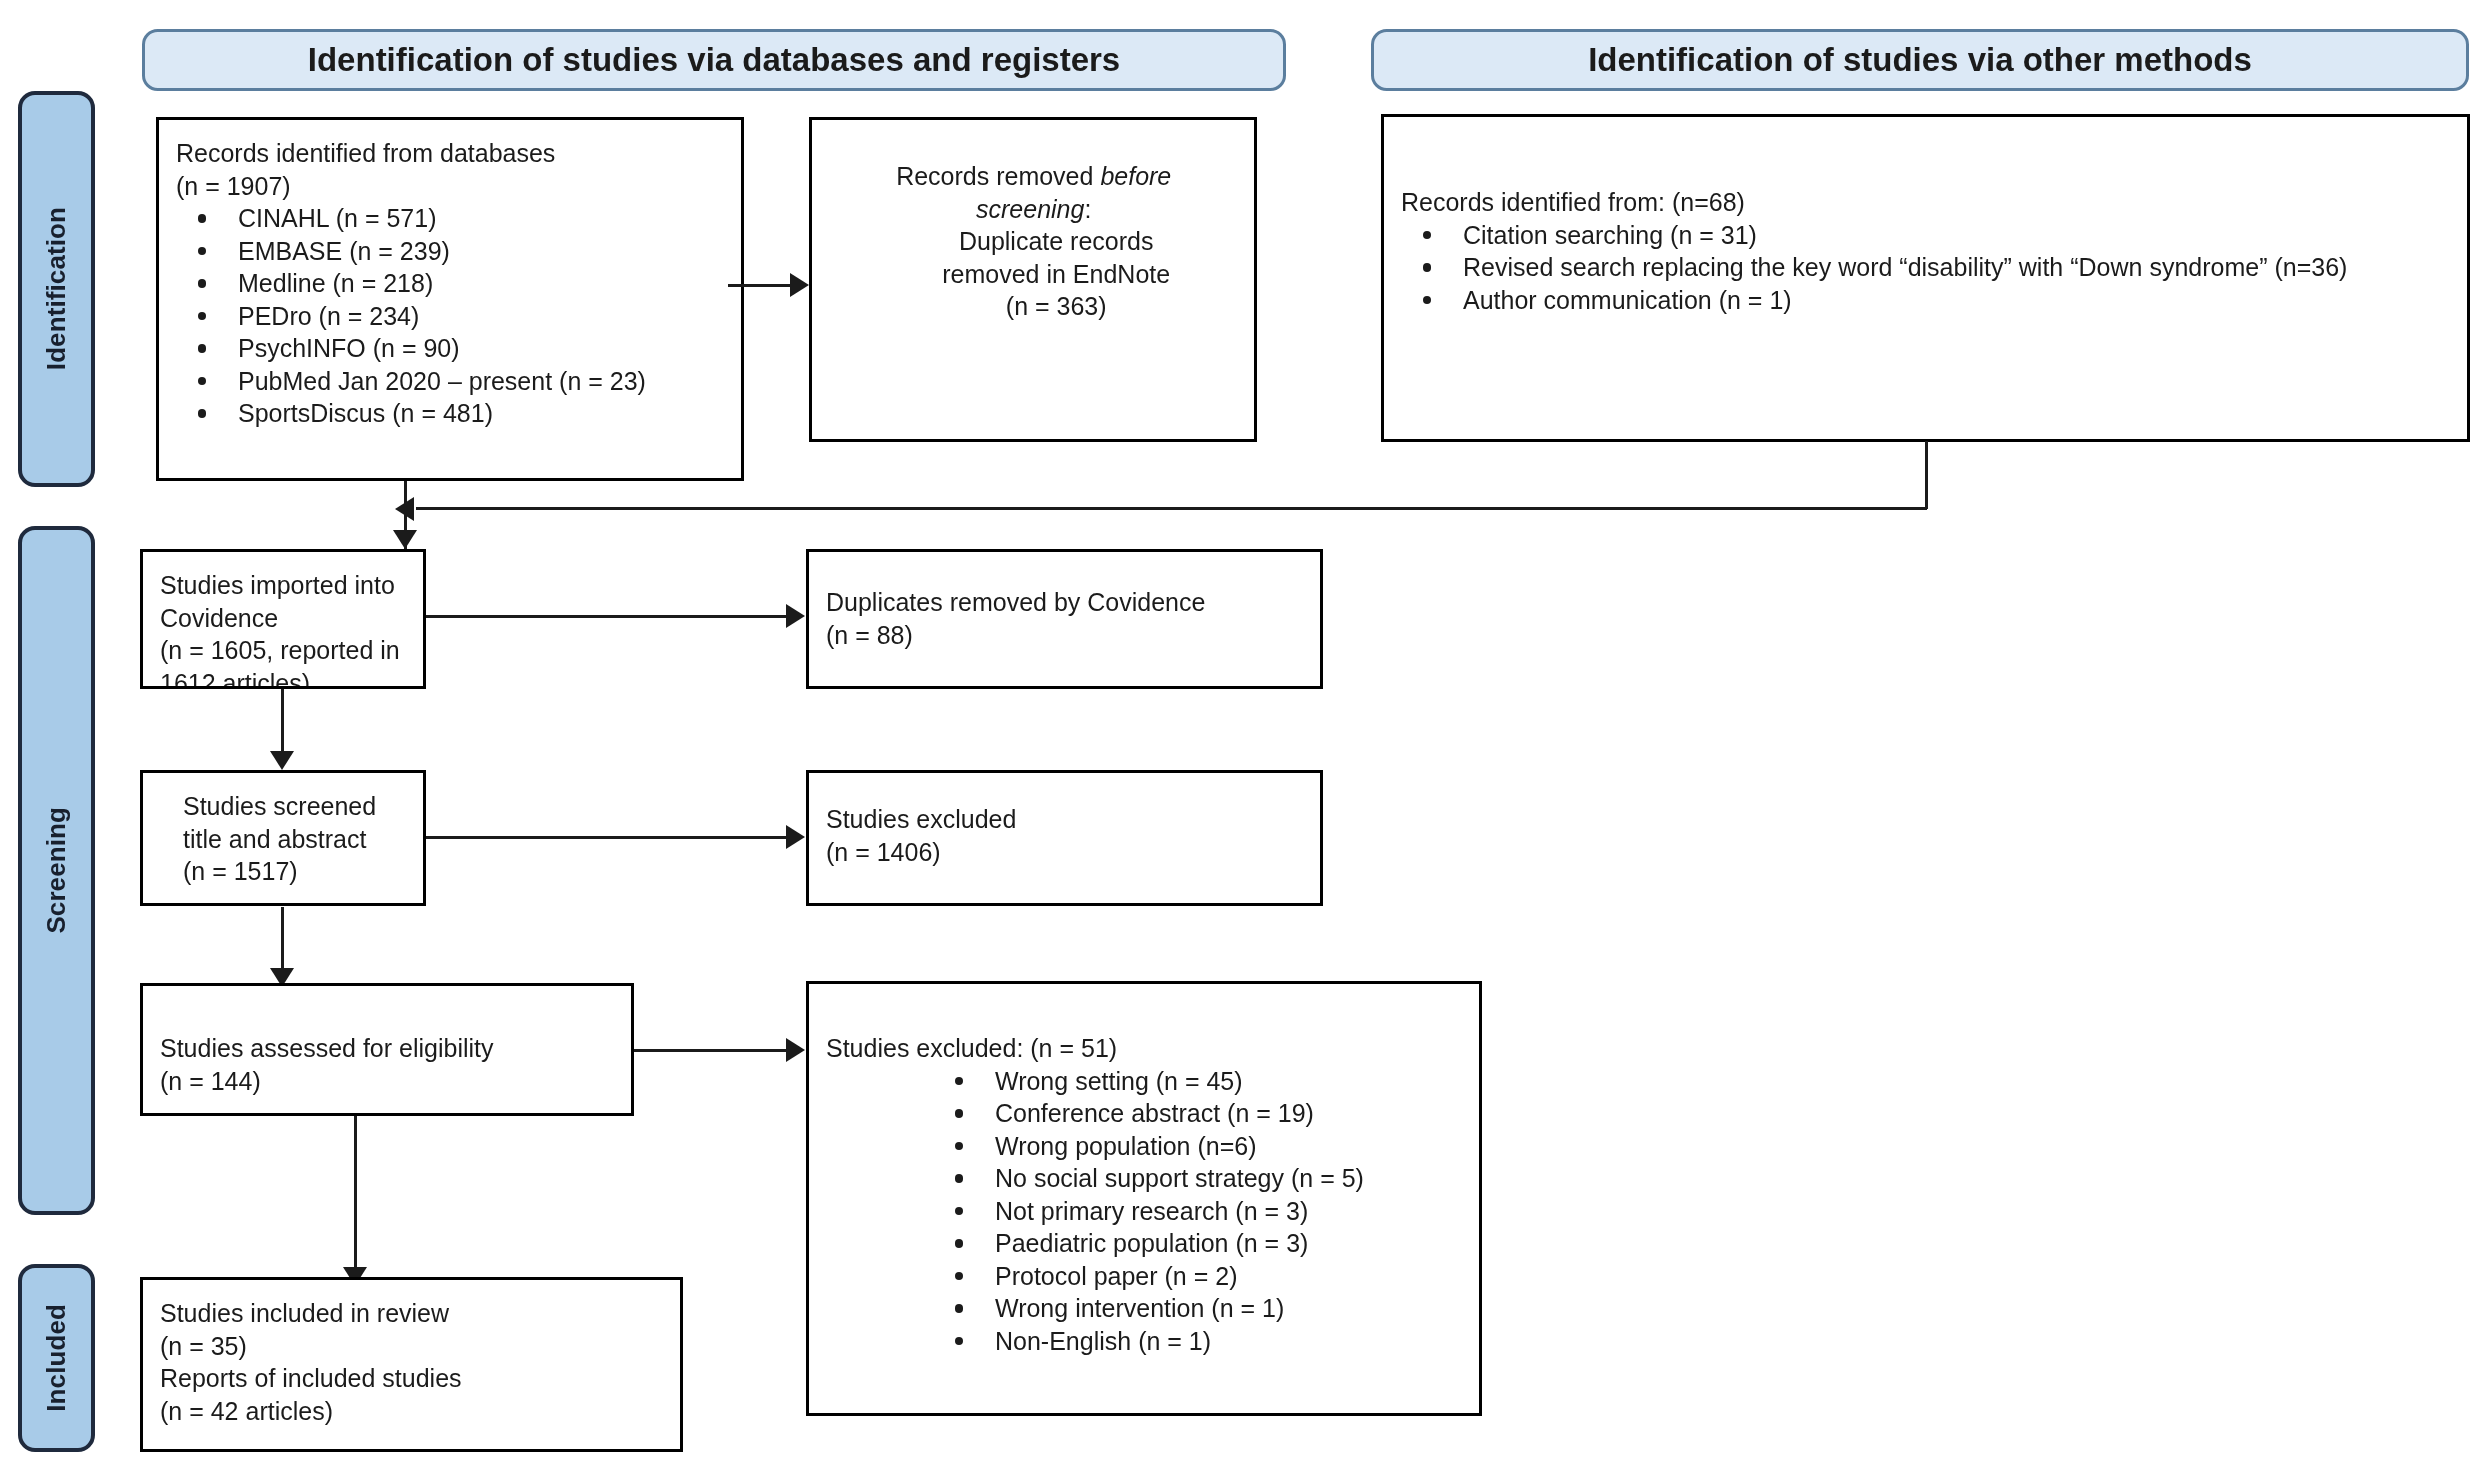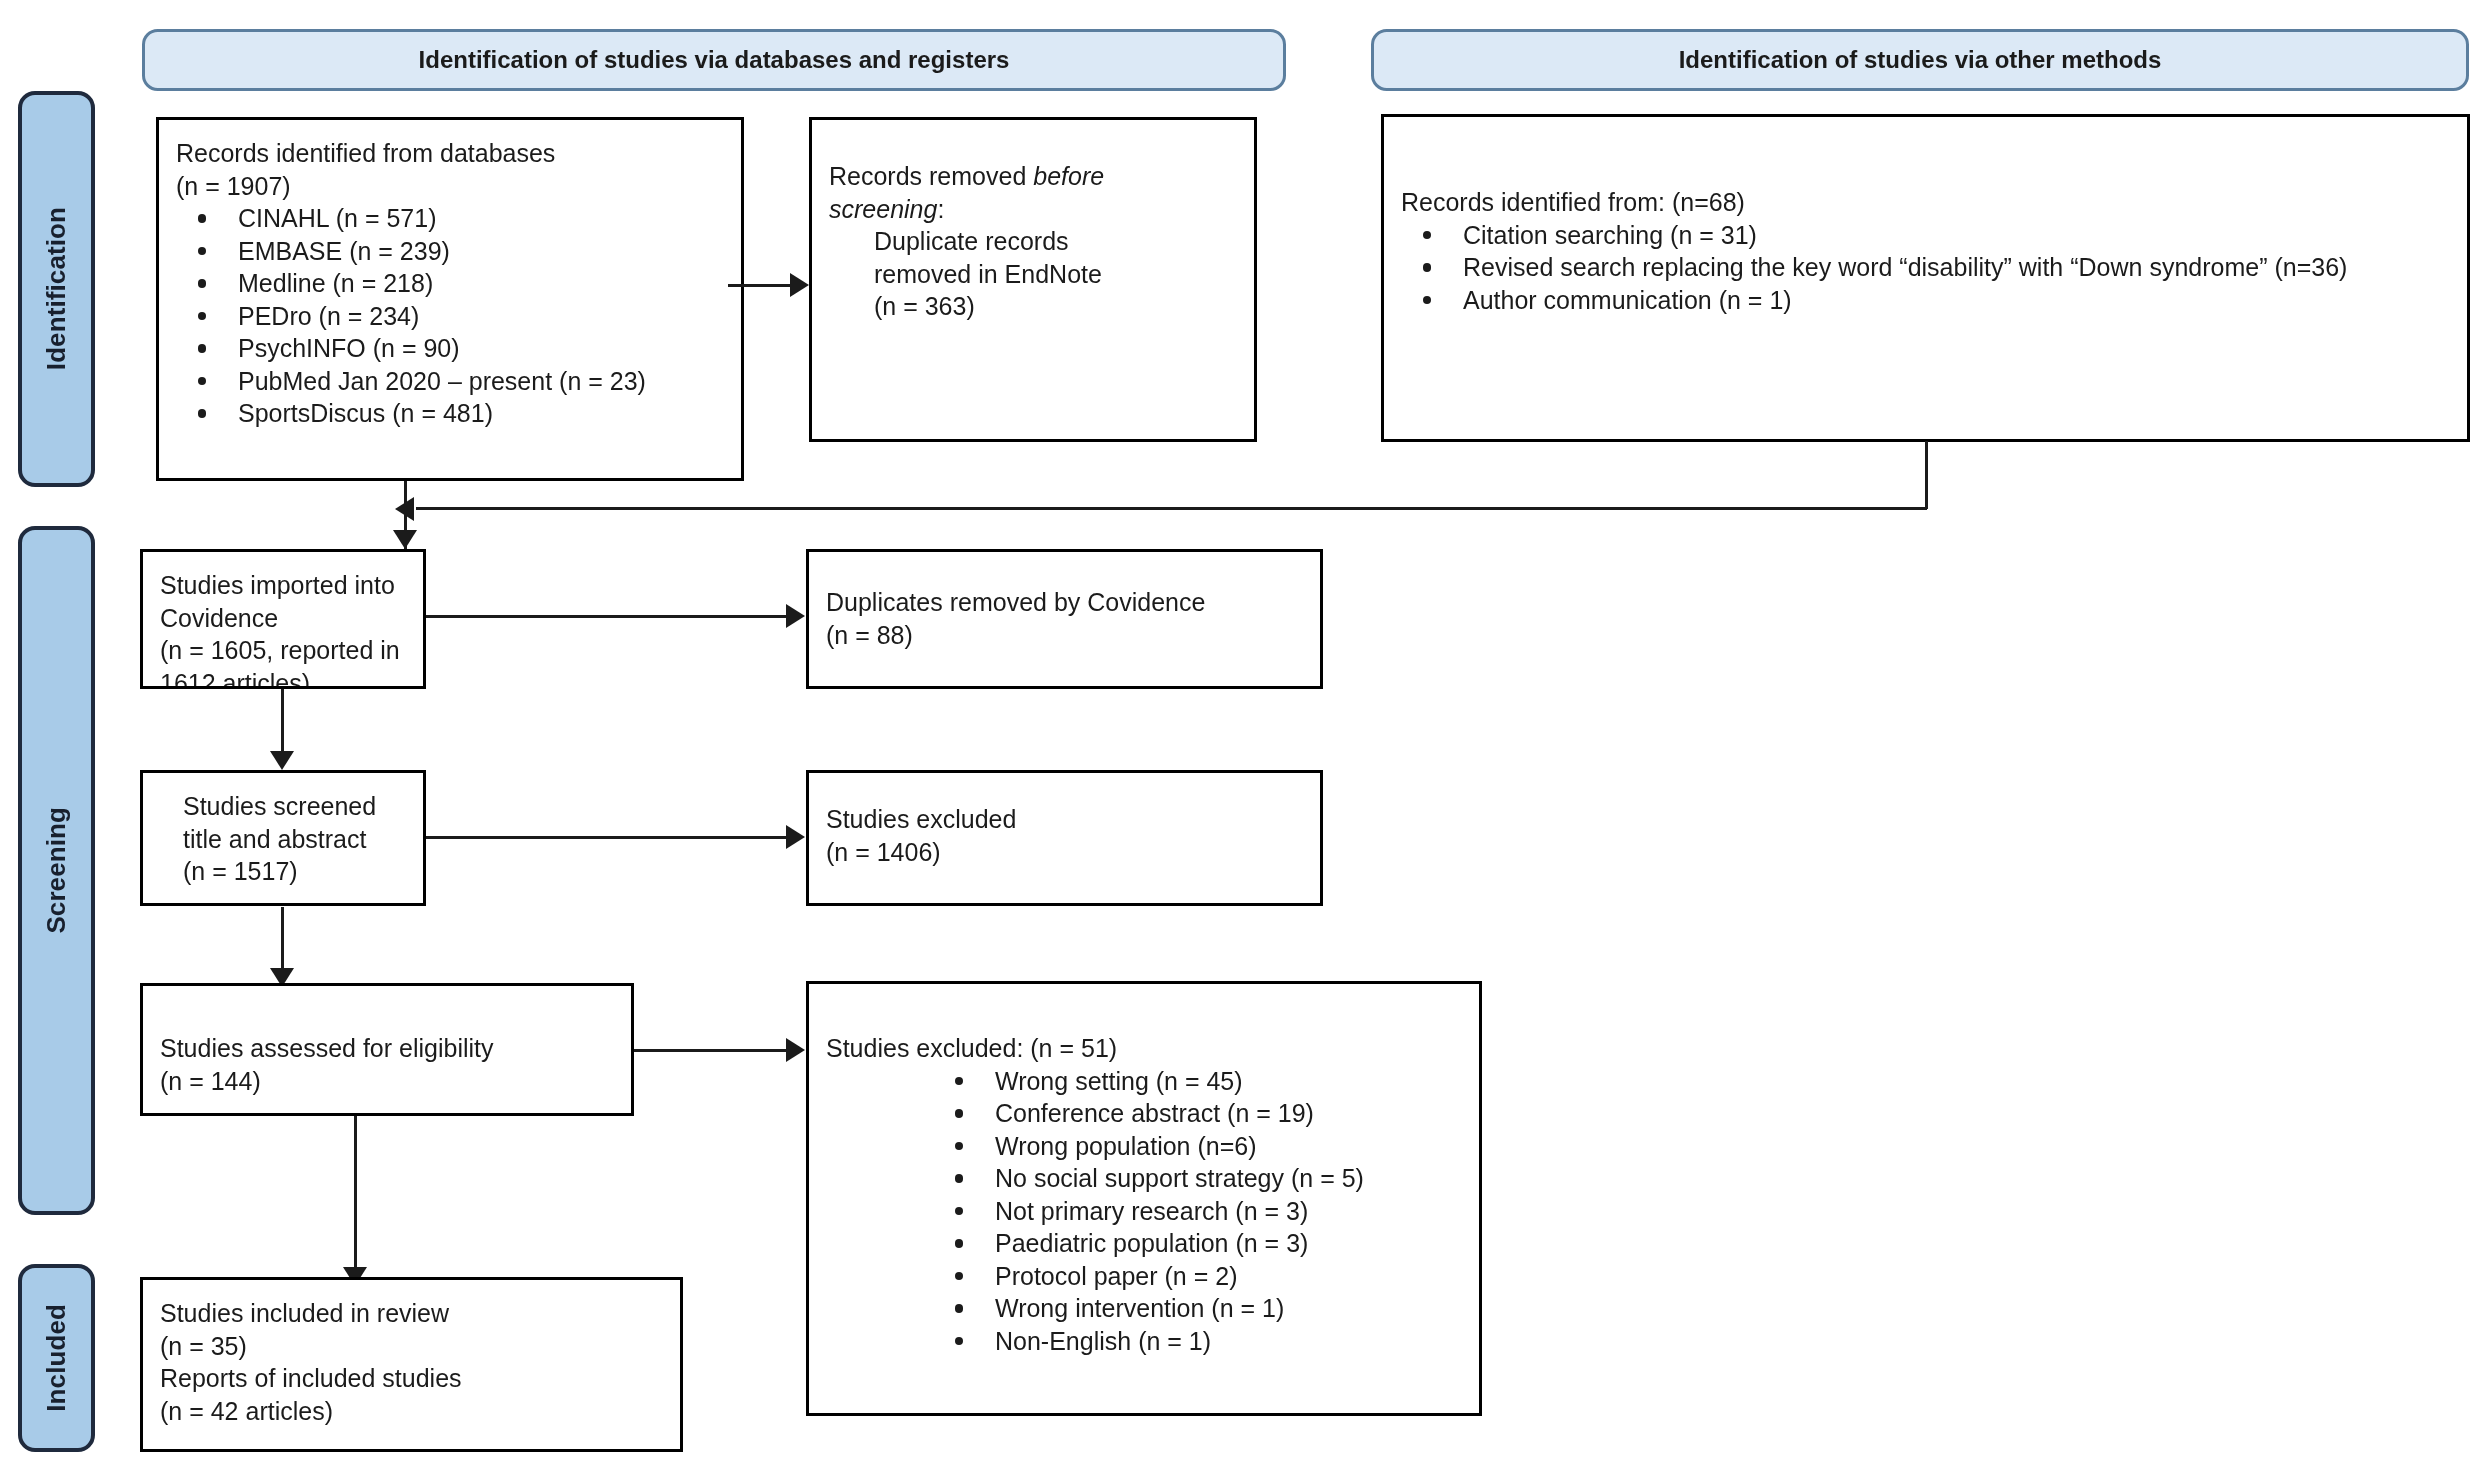--- a/index.html
+++ b/index.html
@@ -43,21 +43,21 @@
     position: absolute;
     background: #dce9f6;
     border: 3.2px solid #5b7e9e;
     border-radius: 15.6px;
     box-sizing: border-box;
     display: flex;
     align-items: center;
     justify-content: center;
   }
   .banner .banner-label {
-    font-size: 24px;
+    font-size: 33px;
     font-weight: bold;
     color: #1b1b1b;
     text-align: center;
     white-space: nowrap;
   }
 
   
   .node {
     position: absolute;
     background: #ffffff;
@@ -175,21 +175,21 @@
       <li>PsychINFO (n = 90)</li>
       <li>PubMed Jan 2020 – present (n = 23)</li>
       <li>SportsDiscus (n = 481)</li>
     </ul>
   </div>
 
   <div class="hline" style="left:728px; top:284px; width:65px;"></div>
   <div class="arrow-right" style="left:790px; top:273px;"></div>
 
   <div class="node" style="left:809px; top:117px; width:448px; height:325px;">
-    <div style="margin-top:23.4px;">
+    <div style="margin-top:23.4px;text-align:center;">
       <div class="line"><span>Records removed </span><span class="em">before</span></div>
       <div class="line"><span class="em">screening</span><span>:</span></div>
       <div class="indent-block">
         <span class="line">Duplicate records</span>
         <span class="line">removed in EndNote</span>
         <span class="line">(n = 363)</span>
       </div>
     </div>
   </div>
 

